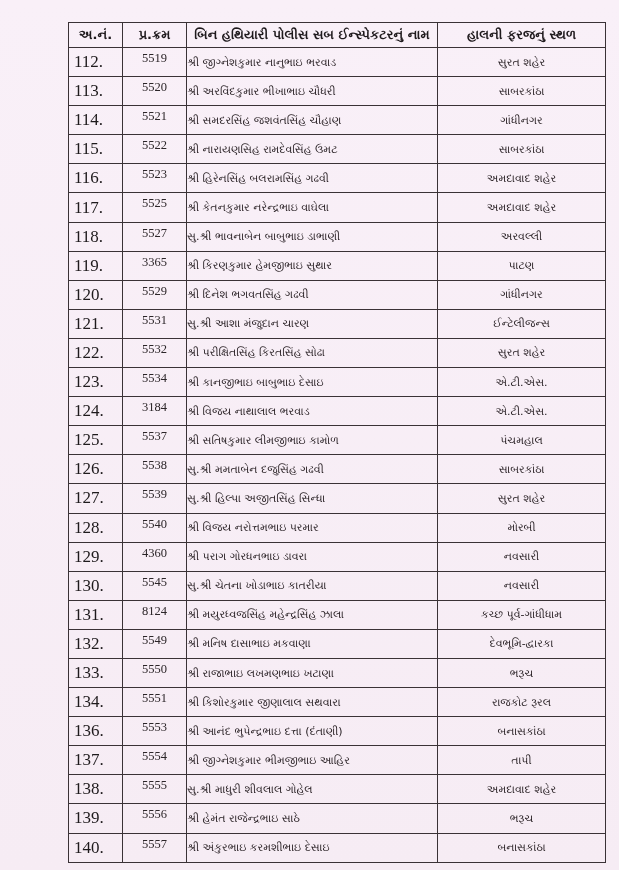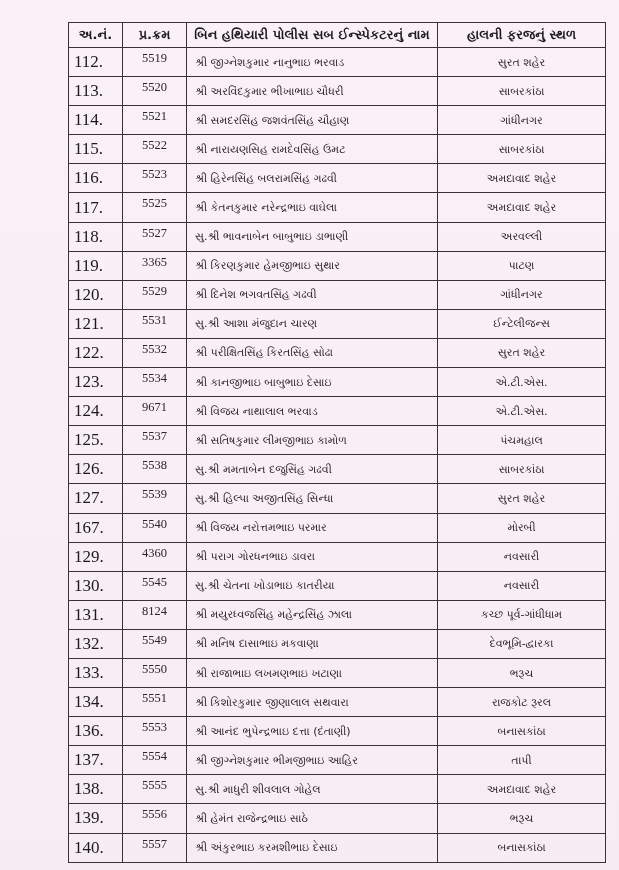--- a/index.html
+++ b/index.html
@@ -39,21 +39,21 @@
   td.sr {
     font-family: "Liberation Serif", serif;
     font-size: 17px; text-align: left; padding-left: 5px;
     color: #1e1a1c;
   }
   td.pk {
     font-family: "Liberation Serif", serif;
     font-size: 12.5px; text-align: center; color: #2b2528;
     vertical-align: top; padding-top: 3px;
   }
-  td.nm { text-align: left; padding-left: 8px; font-size: 11px; }
+  td.nm { text-align: left; padding-left: 0; font-size: 11px; }
   td.pl { text-align: center; font-size: 11px; }
 </style>
 </head>
 <body>
 
 <div class="page">
   <table>
     <colgroup>
         <col class="c1">
         <col class="c2">
@@ -136,21 +136,21 @@
           <td class="pl">સુરત શહેર</td>
         </tr>
         <tr>
           <td class="sr">123.</td>
           <td class="pk">5534</td>
           <td class="nm">શ્રી કાનજીભાઇ બાબુભાઇ દેસાઇ</td>
           <td class="pl">એ.ટી.એસ.</td>
         </tr>
         <tr>
           <td class="sr">124.</td>
-          <td class="pk">9671</td>
+          <td class="pk">3184</td>
           <td class="nm">શ્રી વિજય નાથાલાલ ભરવાડ</td>
           <td class="pl">એ.ટી.એસ.</td>
         </tr>
         <tr>
           <td class="sr">125.</td>
           <td class="pk">5537</td>
           <td class="nm">શ્રી સતિષકુમાર લીમજીભાઇ કામોળ</td>
           <td class="pl">પંચમહાલ</td>
         </tr>
         <tr>
@@ -159,21 +159,21 @@
           <td class="nm">સુ.શ્રી મમતાબેન દજુસિંહ ગઢવી</td>
           <td class="pl">સાબરકાંઠા</td>
         </tr>
         <tr>
           <td class="sr">127.</td>
           <td class="pk">5539</td>
           <td class="nm">સુ.શ્રી હિલ્પા અજીતસિંહ સિન્ધા</td>
           <td class="pl">સુરત શહેર</td>
         </tr>
         <tr>
-          <td class="sr">167.</td>
+          <td class="sr">128.</td>
           <td class="pk">5540</td>
           <td class="nm">શ્રી વિજય નરોત્તમભાઇ પરમાર</td>
           <td class="pl">મોરબી</td>
         </tr>
         <tr>
           <td class="sr">129.</td>
           <td class="pk">4360</td>
           <td class="nm">શ્રી પરાગ ગોરધનભાઇ ડાવરા</td>
           <td class="pl">નવસારી</td>
         </tr>

